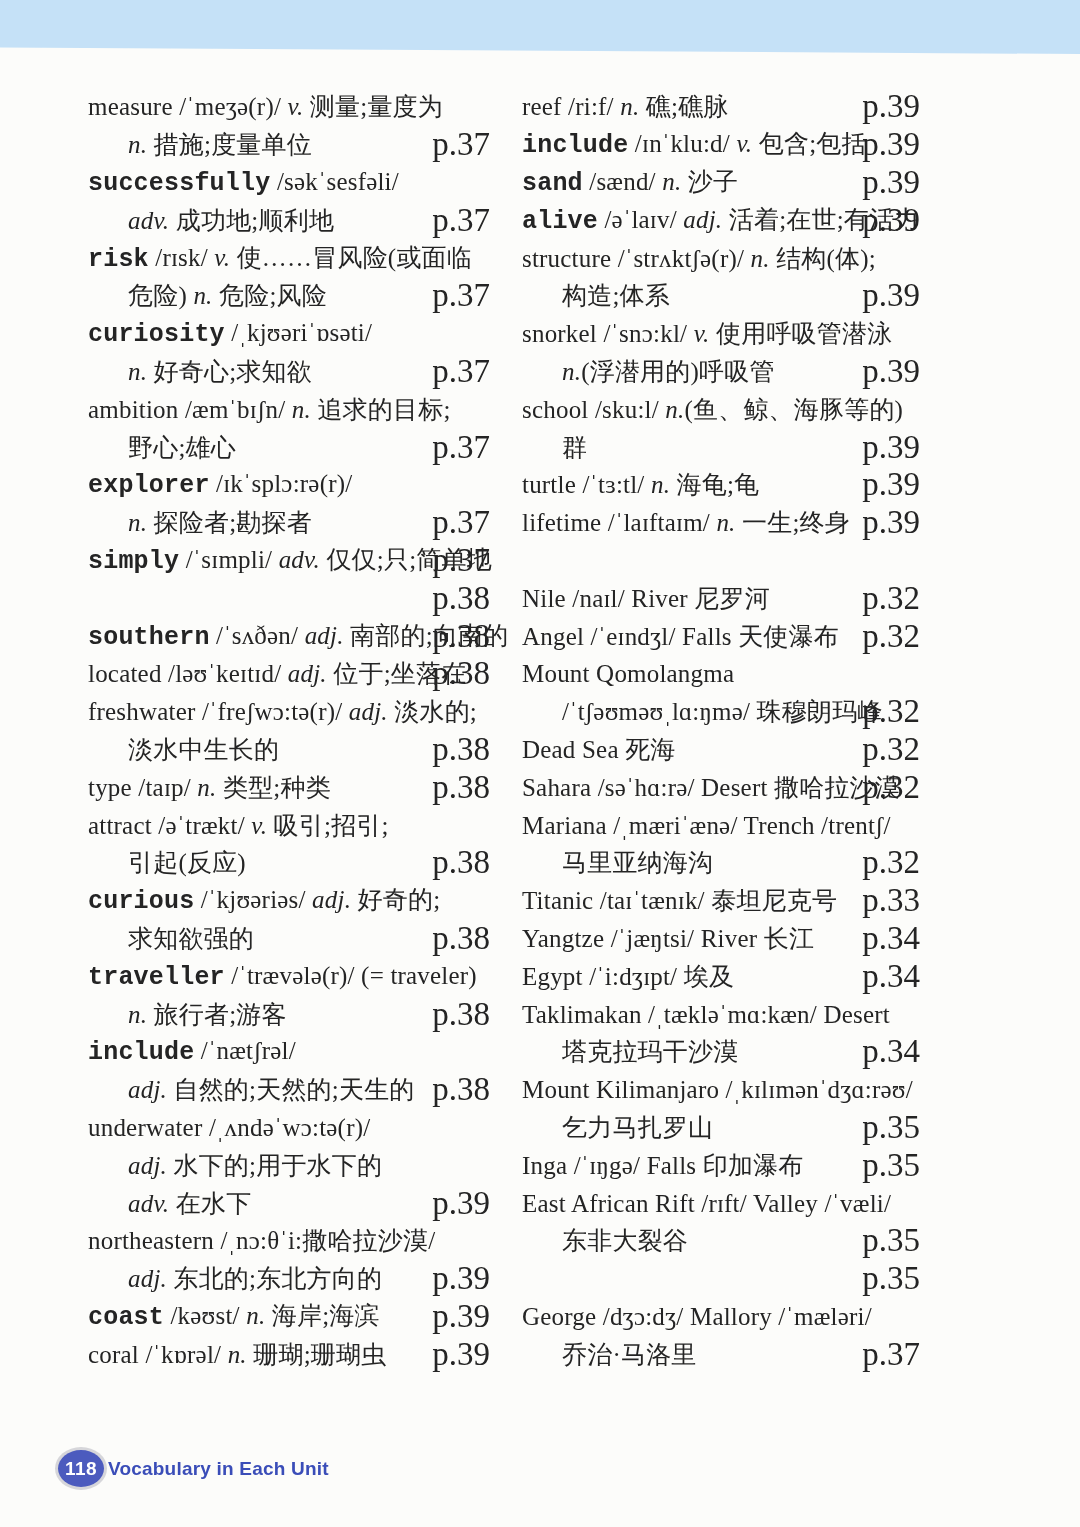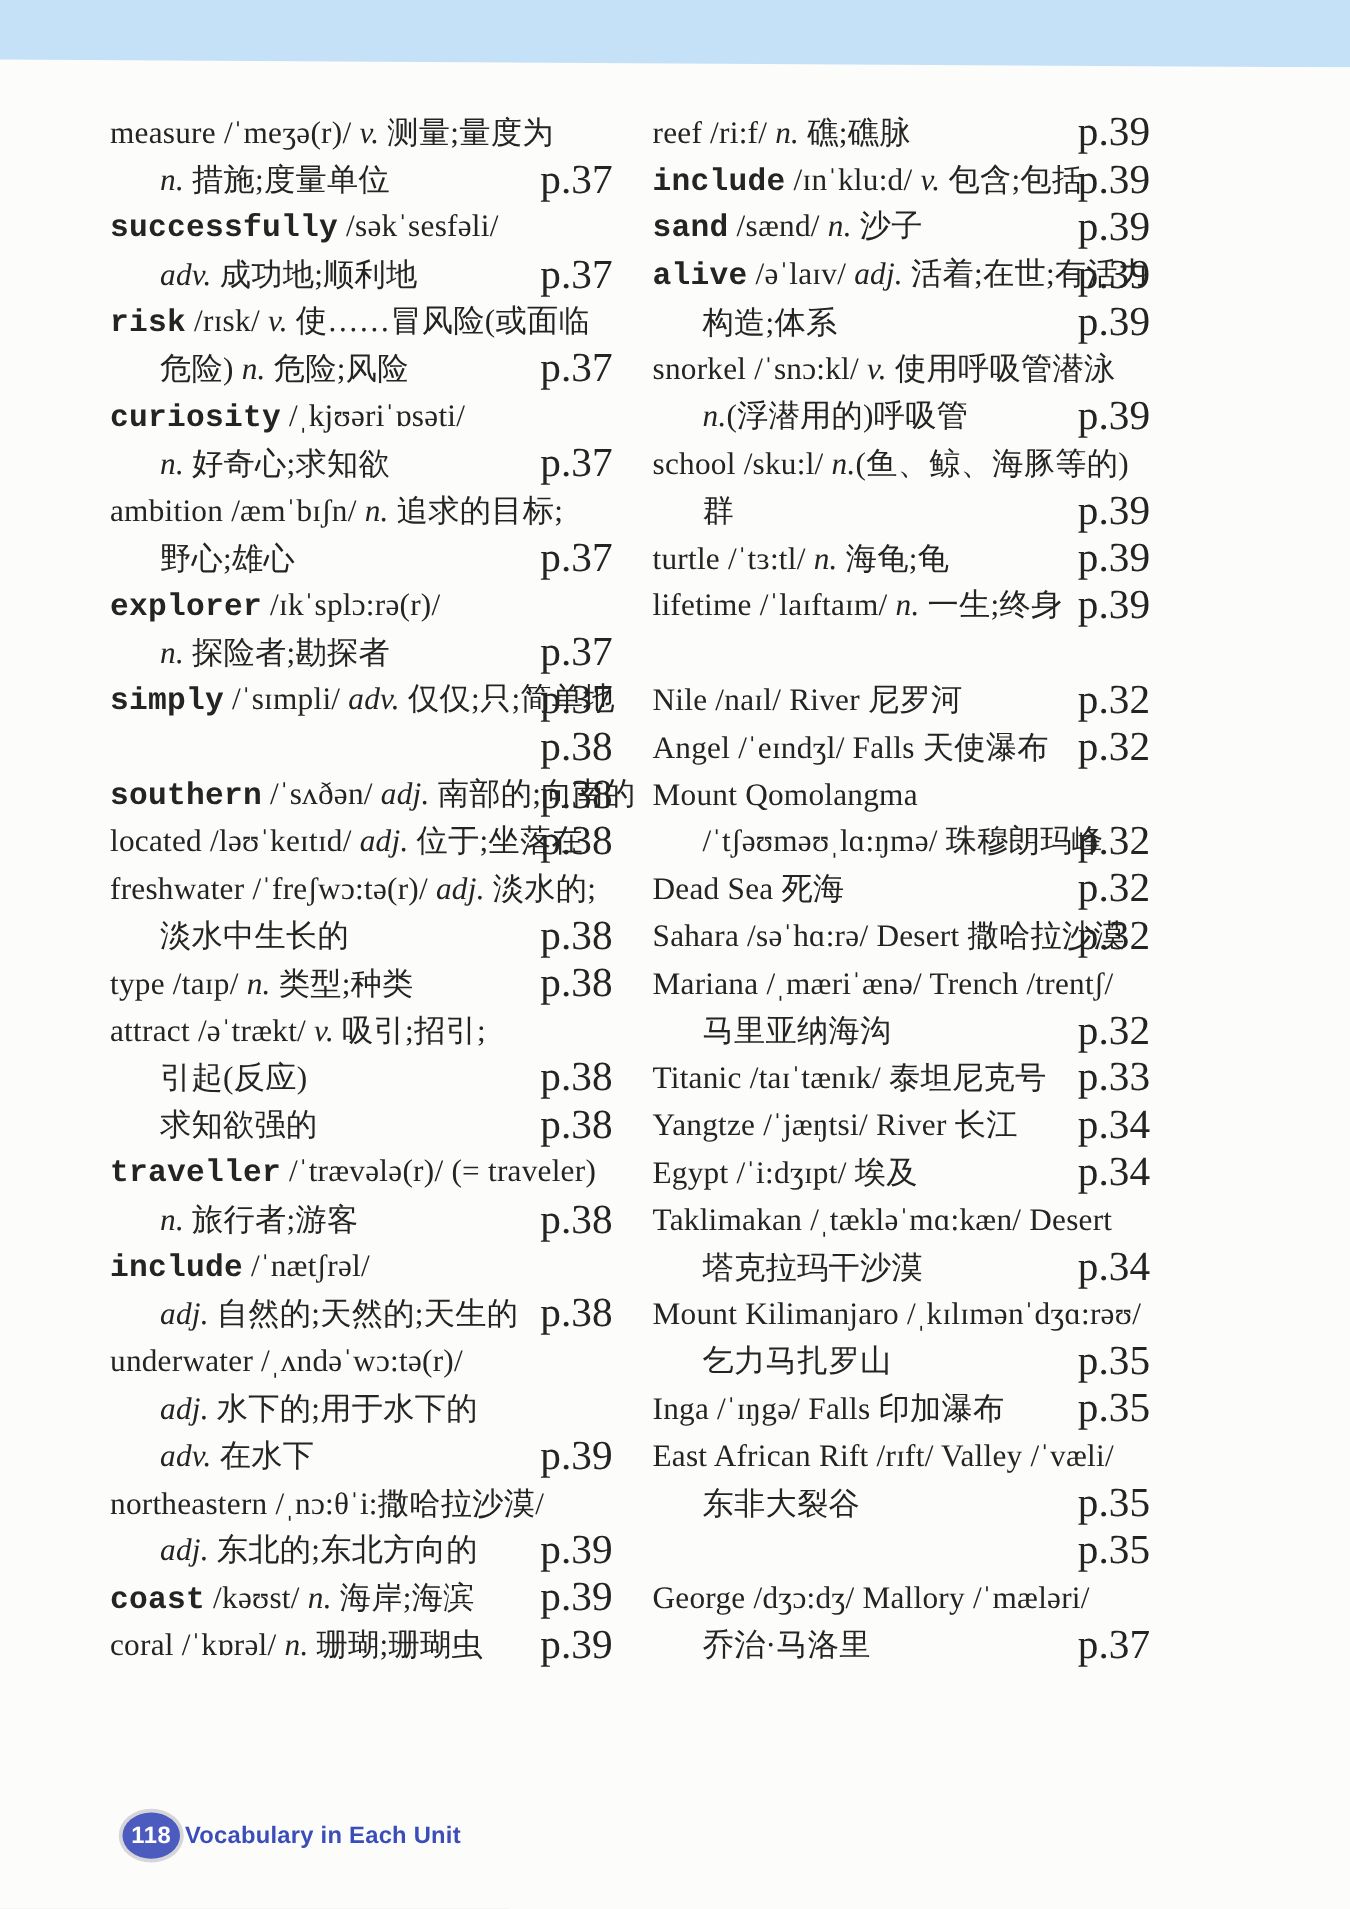--- a/index.html
+++ b/index.html
@@ -54,21 +54,20 @@
   .badge{
     flex:none;
     width:46px;height:37px;
     border-radius:50%;
     background:var(--badge-bg,#4c5bbe);
     box-shadow:0 0 0 3px var(--badge-ring,#d6d6da);
     display:flex;align-items:center;justify-content:center;
     color:#ffffff;
     font-size:19px;font-weight:bold;
     letter-spacing:0.5px;
-    margin-left:40px;
   }
   .footer-label{
     margin-left:4px;
     font-size:19px;font-weight:bold;
     color:var(--footer-text,#3a4db8);
     letter-spacing:0.2px;
   }
 </style>
 </head>
 <body>
@@ -146,20 +145,23 @@
           <span class="txt"><span class="st-r">type /taɪp/ </span><span class="st-i">n.</span><span class="st-r"> 类型;种类</span></span>
           <span class="pg">p.38</span>
         </div>
         <div class="line">
           <span class="txt"><span class="st-r">attract /əˈtrækt/ </span><span class="st-i">v.</span><span class="st-r"> 吸引;招引;</span></span>
         </div>
         <div class="line ind">
           <span class="txt"><span class="st-r">引起(反应)</span></span>
           <span class="pg">p.38</span>
         </div>
+        <div class="line">
+          <span class="txt"><span class="st-b">curious</span><span class="st-r"> /ˈkjʊəriəs/ </span><span class="st-i">adj.</span><span class="st-r"> 好奇的;</span></span>
+        </div>
         <div class="line ind">
           <span class="txt"><span class="st-r">求知欲强的</span></span>
           <span class="pg">p.38</span>
         </div>
         <div class="line">
           <span class="txt"><span class="st-b">traveller</span><span class="st-r"> /ˈtrævələ(r)/ (= traveler)</span></span>
         </div>
         <div class="line ind">
           <span class="txt"><span class="st-i">n.</span><span class="st-r"> 旅行者;游客</span></span>
           <span class="pg">p.38</span>
@@ -206,20 +208,23 @@
           <span class="txt"><span class="st-b">include</span><span class="st-r"> /ɪnˈklu:d/ </span><span class="st-i">v.</span><span class="st-r"> 包含;包括</span></span>
           <span class="pg">p.39</span>
         </div>
         <div class="line">
           <span class="txt"><span class="st-b">sand</span><span class="st-r"> /sænd/ </span><span class="st-i">n.</span><span class="st-r"> 沙子</span></span>
           <span class="pg">p.39</span>
         </div>
         <div class="line">
           <span class="txt"><span class="st-b">alive</span><span class="st-r"> /əˈlaɪv/ </span><span class="st-i">adj.</span><span class="st-r"> 活着;在世;有活力</span></span>
           <span class="pg">p.39</span>
+        </div>
+        <div class="line">
+          <span class="txt"><span class="st-r">structure /ˈstrʌktʃə(r)/ </span><span class="st-i">n.</span><span class="st-r"> 结构(体);</span></span>
         </div>
         <div class="line ind">
           <span class="txt"><span class="st-r">构造;体系</span></span>
           <span class="pg">p.39</span>
         </div>
         <div class="line">
           <span class="txt"><span class="st-r">snorkel /ˈsnɔ:kl/ </span><span class="st-i">v.</span><span class="st-r"> 使用呼吸管潜泳</span></span>
         </div>
         <div class="line ind">
           <span class="txt"><span class="st-i">n.</span><span class="st-r">(浮潜用的)呼吸管</span></span>

